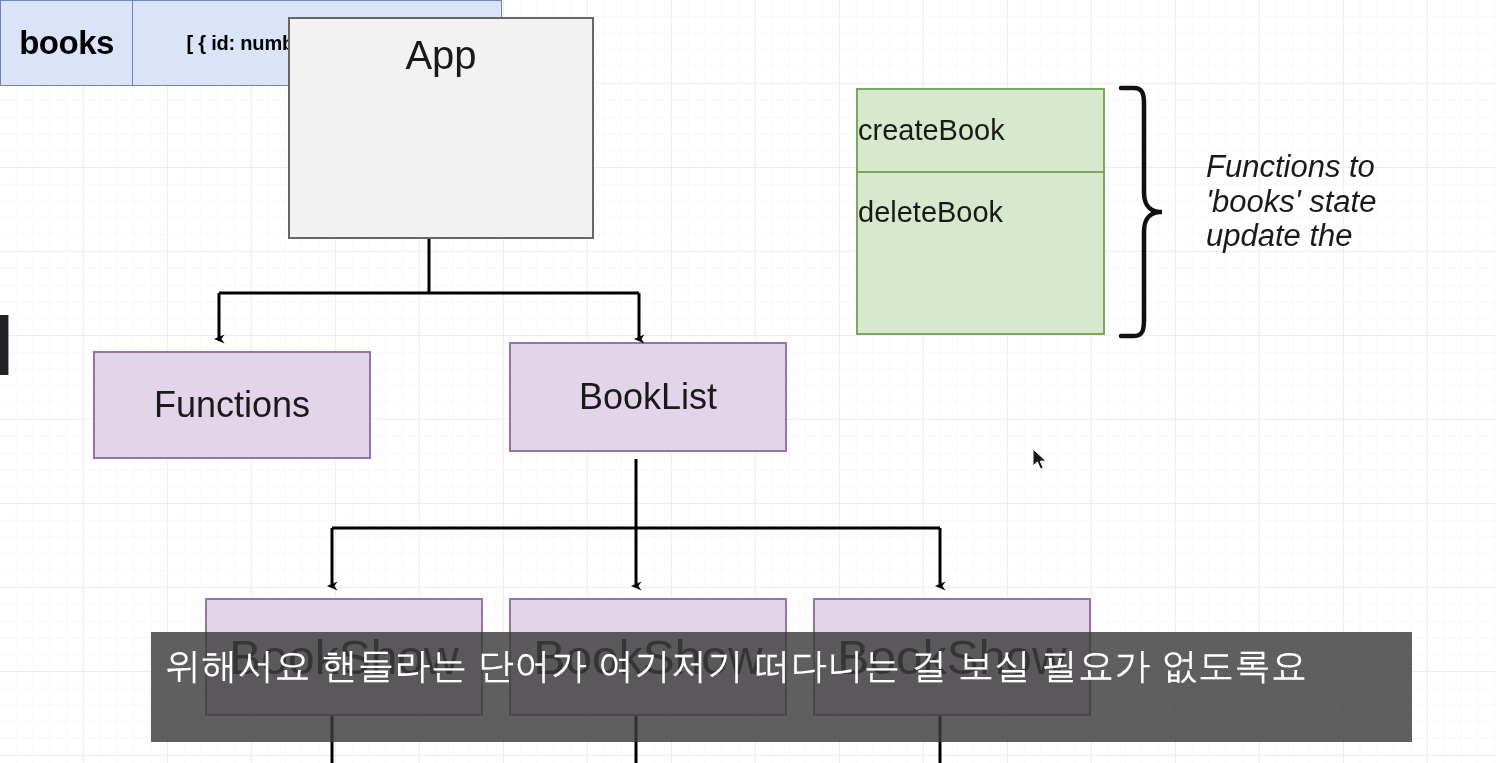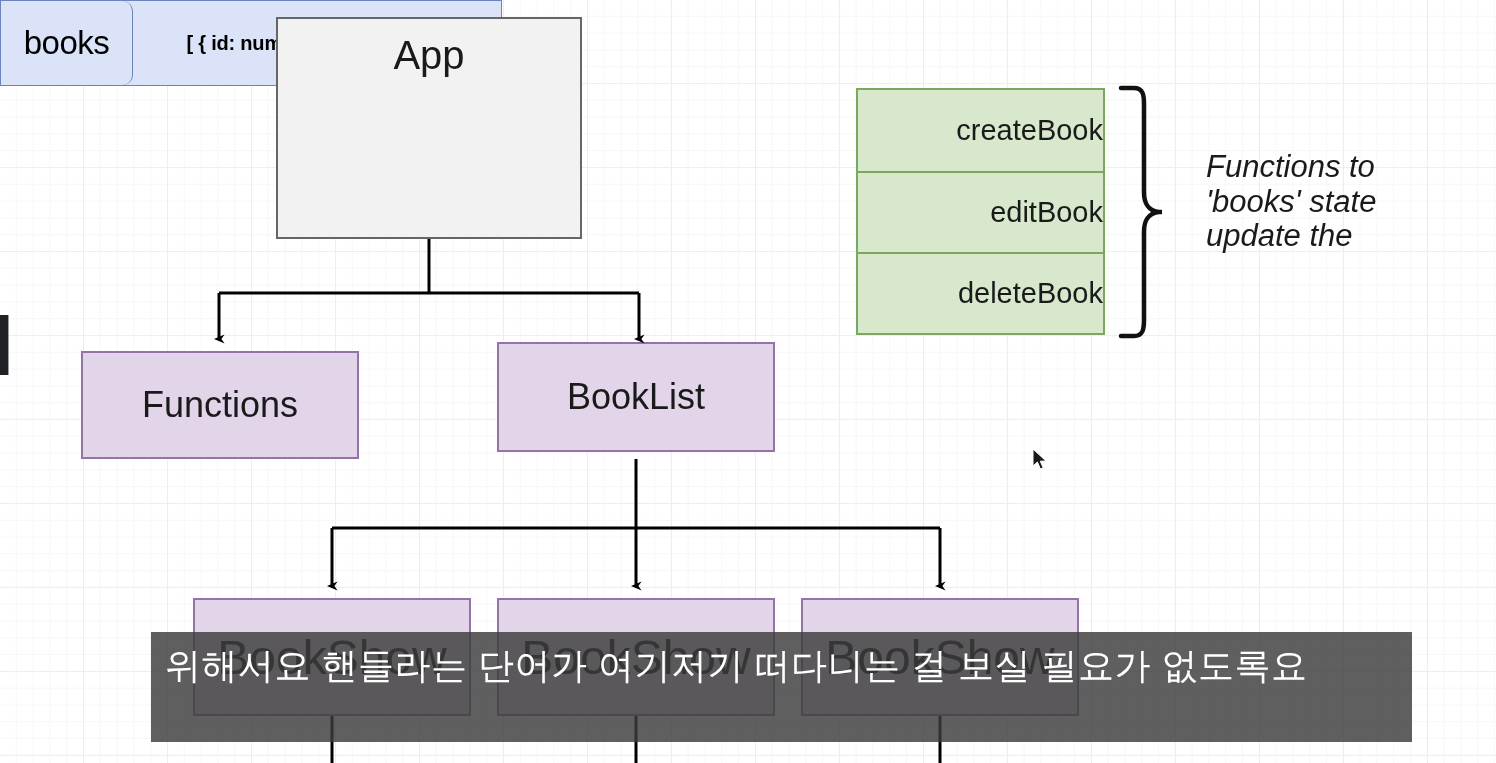--- a/index.html
+++ b/index.html
@@ -43,20 +43,21 @@
 
   
   .node {
     position: absolute;
     box-sizing: border-box;
     display: flex;
     align-items: center;
     justify-content: center;
     text-align: center;
     color: #1a1a1a;
+    margin-left: 12px;
   }
 
   
   #node-app {
     left: 276px;
     top: 17px;
     width: 306px;
     height: 222px;
     background: #f2f2f2;
     border: 2px solid #666666;
@@ -80,23 +81,22 @@
     align-items: stretch;
     z-index: 5;
   }
   #books-key {
     width: 131px;
     display: flex;
     align-items: center;
     justify-content: center;
     border-right: 1.5px solid #6a85bc;
     font-size: 33px;
-    font-weight: normal;
+    font-weight: bold;
     letter-spacing: -0.5px;
-    border-radius: 10px;
   }
   #books-value {
     flex: 1;
     display: flex;
     align-items: center;
     justify-content: center;
     font-size: 20px;
     font-weight: bold;
     letter-spacing: -0.2px;
   }
@@ -111,24 +111,23 @@
     border: 2px solid #7aa860;
     box-sizing: border-box;
     background: #d7e8cc;
     z-index: 3;
   }
   .fn-row {
     height: 33.33%;
     box-sizing: border-box;
     display: flex;
     align-items: center;
-    justify-content: flex-end;
+    justify-content: flex-start;
     font-size: 29px;
     color: #1a1a1a;
-    padding-left: 26px;
   }
   .fn-row + .fn-row { border-top: 2px solid #7aa860; }
 
   
   #brace {
     position: absolute;
     left: 1118px;
     top: 84px;
     width: 44px;
     height: 256px;
@@ -249,23 +248,20 @@
   <div id="node-books">
     <div id="books-key">books</div>
     <div id="books-value">[ { id: number, title: string } ]</div>
   </div>
 
   <div id="fn-group">
     <div class="fn-row">
       <span>createBook</span>
     </div>
     <div class="fn-row">
-      <span>editBook</span>
-    </div>
-    <div class="fn-row">
       <span>deleteBook</span>
     </div>
   </div>
 
   <svg id="brace" viewBox="0 0 44 256" xmlns="http://www.w3.org/2000/svg">
     <path d="M 3 4 L 16 4 C 25 4 26 11 26 20 L 26 108 C 26 120 30 126 40 128
              C 30 130 26 136 26 148 L 26 236 C 26 245 25 252 16 252 L 3 252" fill="none" stroke="#111111" stroke-width="4.5" stroke-linecap="round"></path>
     <path d="M 40 128 L 44 128" fill="none" stroke="#111111" stroke-width="4.5" stroke-linecap="round"></path>
   </svg>
 

